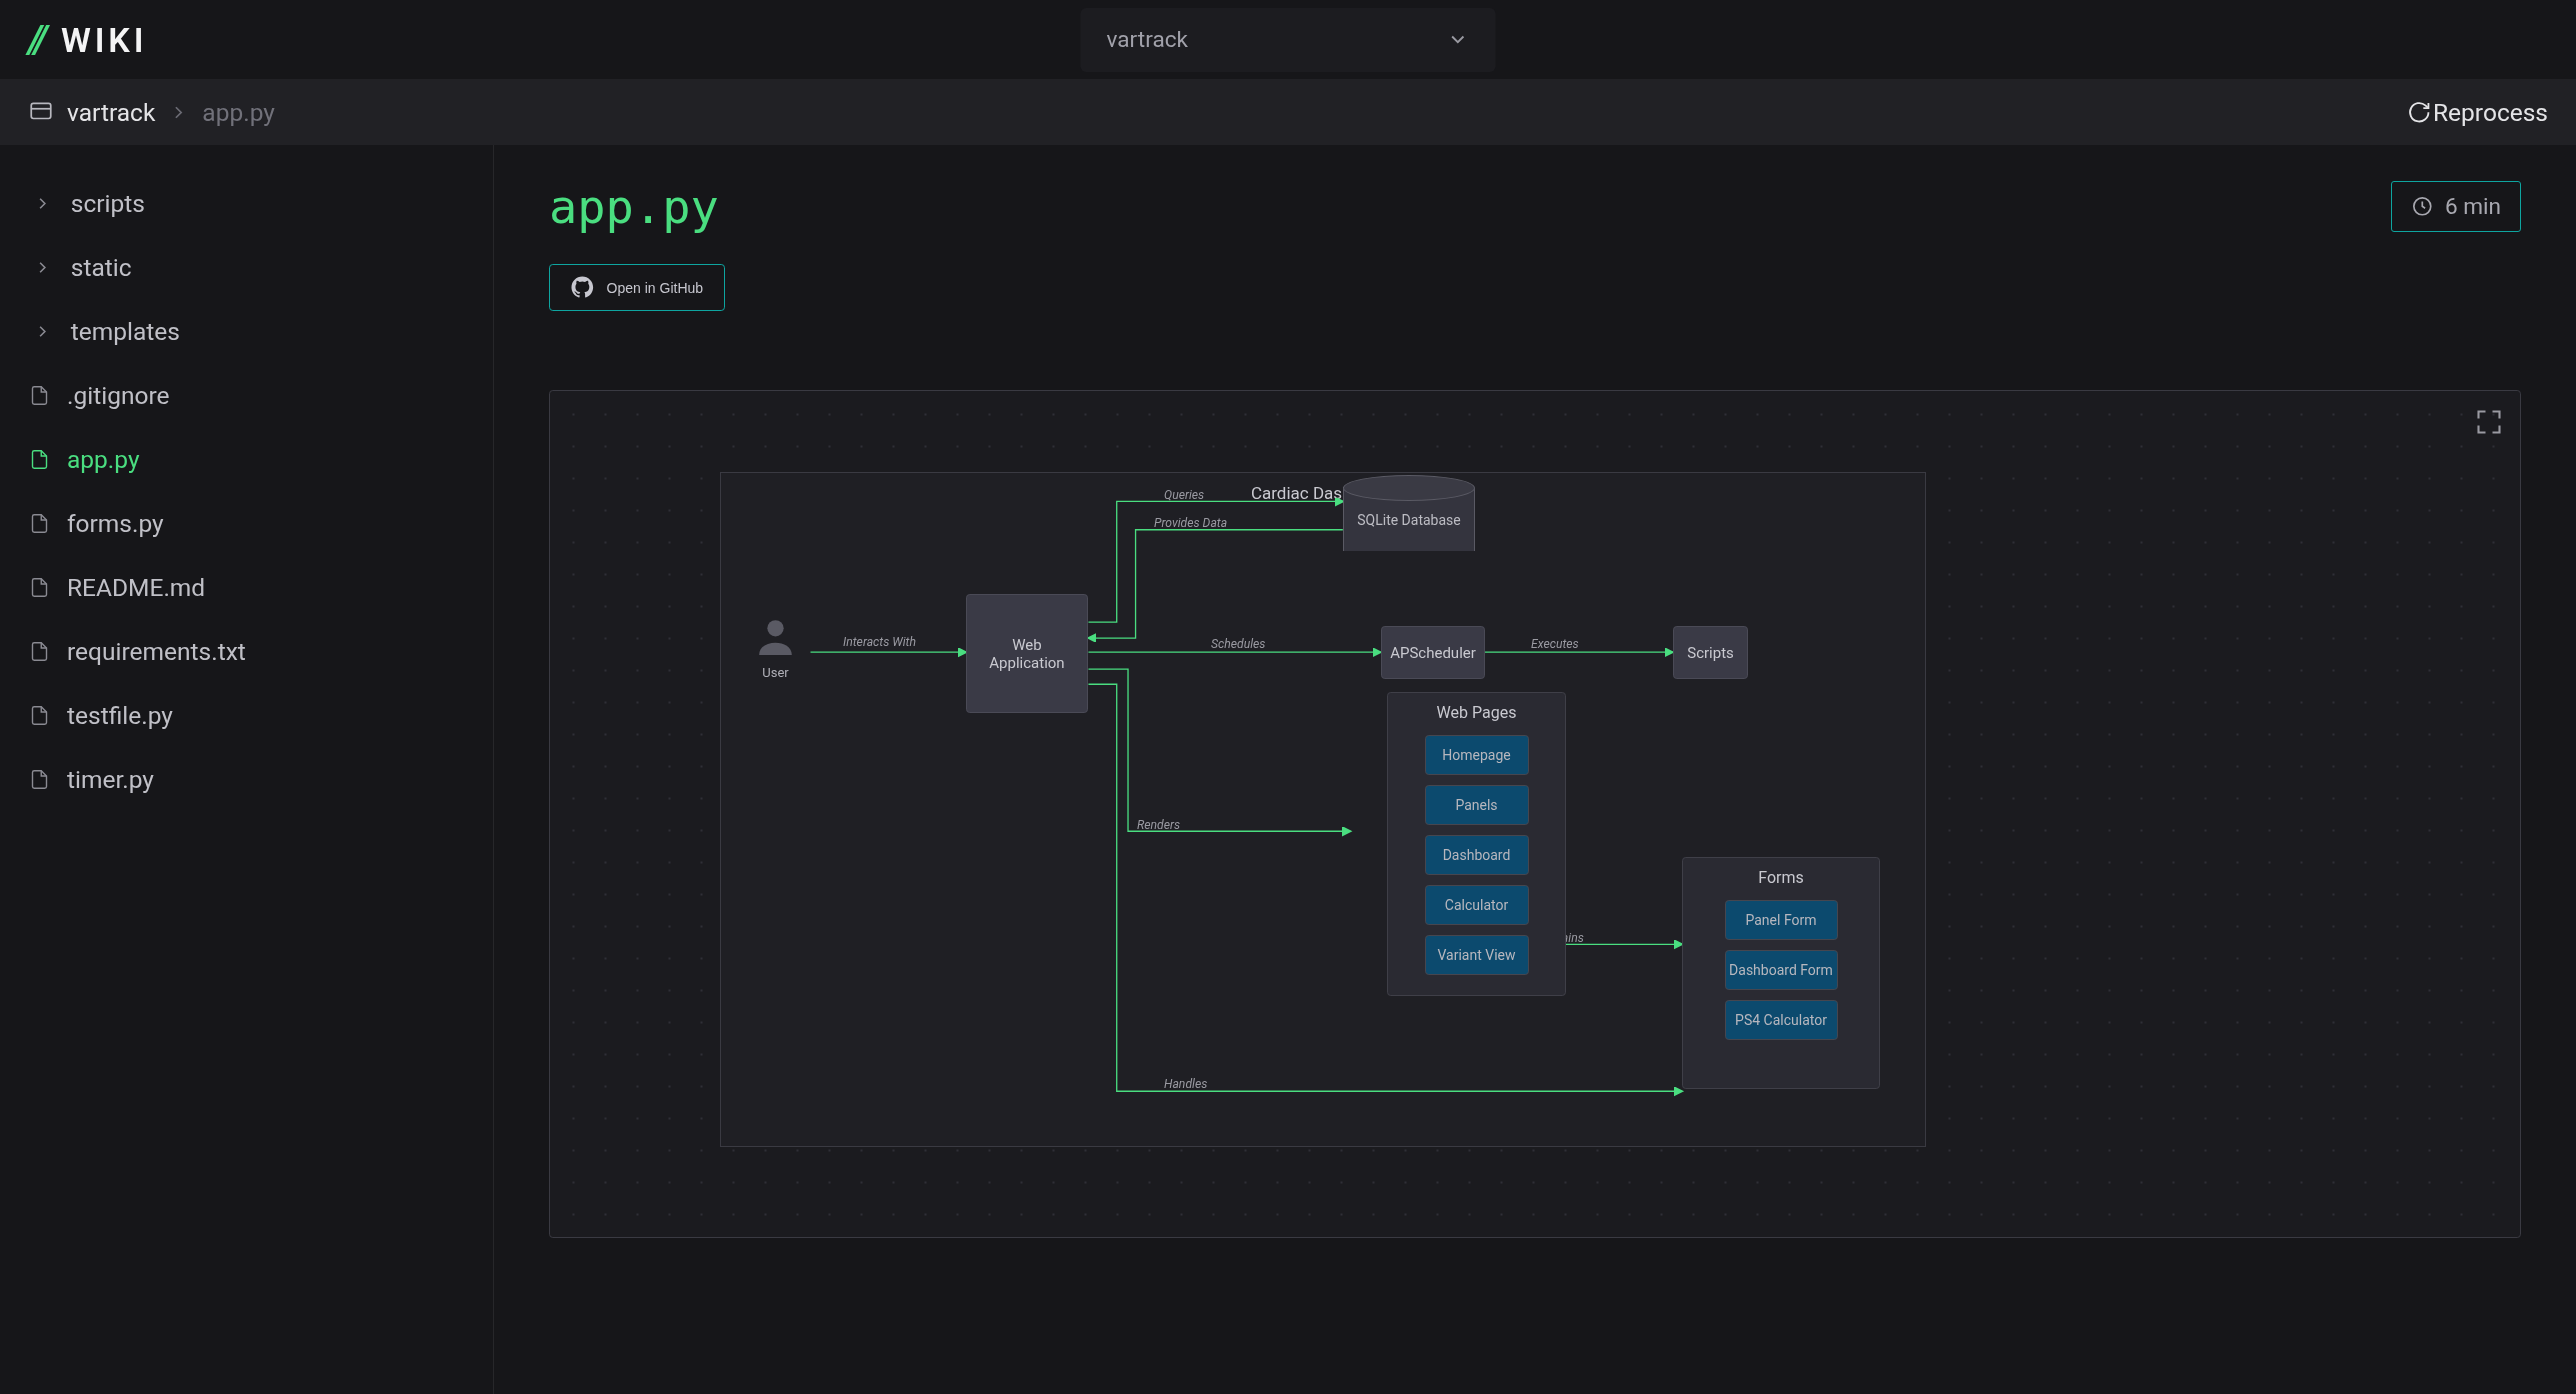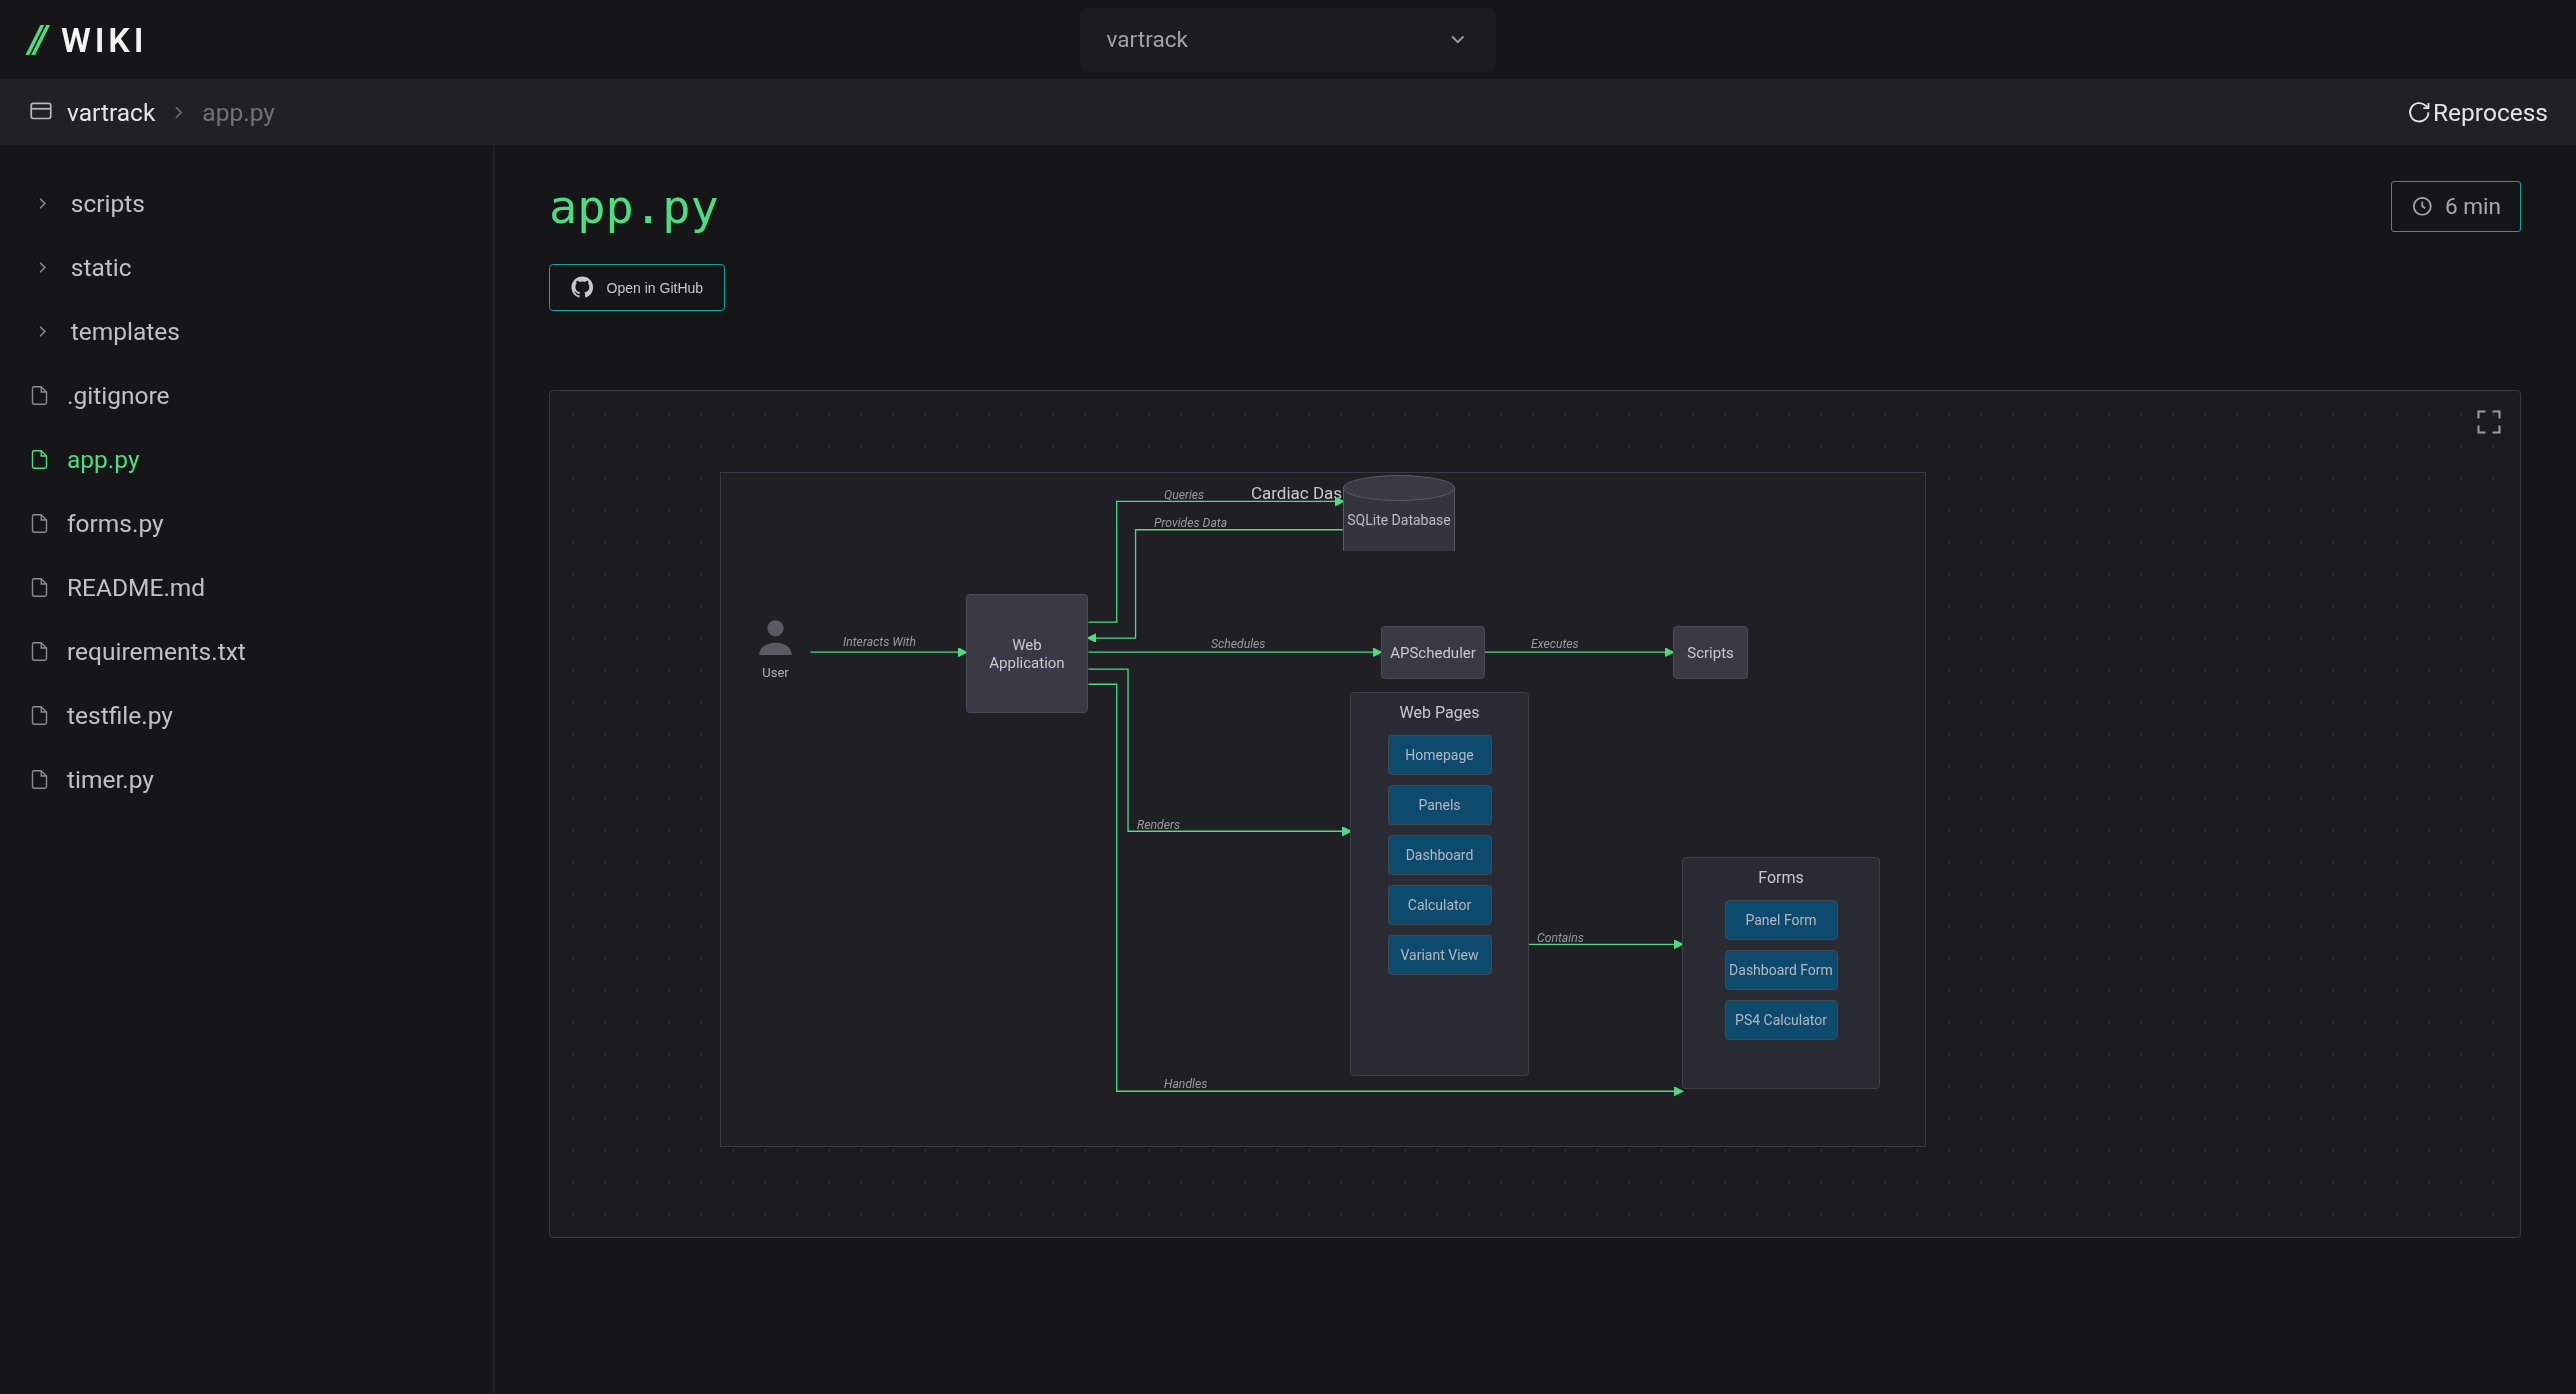--- a/index.html
+++ b/index.html
@@ -213,21 +213,21 @@
   color: #9a9aa2;
   font-style: italic;
   white-space: nowrap;
 }
 .user-figure {
   position: absolute;
   color: #8e8e97;
 }
 .cylinder {
   position: absolute;
-  width: 112px;
+  width: 132px;
   height: 89px;
   padding-left: 44px;
 }
 .cylinder .cyl-body {
   position: absolute;
   left: 0; right: 0;
   top: 13px; bottom: 13px;
   border-left: 1.4px solid #5a5a64;
   border-right: 1.4px solid #5a5a64;
   background: #34343e;
@@ -460,21 +460,21 @@
           <div class="cyl-body">
               <span>SQLite Database</span>
             </div>
           <div class="cyl-top"></div>
         </div>
 
         <div class="node" style="left:660px;top:153px;width:104px;height:53px">APScheduler</div>
 
         <div class="node" style="left:952px;top:153px;width:75px;height:53px">Scripts</div>
 
-        <div class="node-group" style="left:629px;top:219px;width:179px;height:384px">
+        <div class="node-group" style="left:666px;top:219px;width:179px;height:304px">
           <div class="group-title">Web Pages</div>
           <div class="small-node">Homepage</div>
           <div class="small-node">Panels</div>
           <div class="small-node">Dashboard</div>
           <div class="small-node">Calculator</div>
           <div class="small-node">Variant View</div>
         </div>
 
         <div class="node-group" style="left:961px;top:384px;width:198px;height:232px">
           <div class="group-title">Forms</div>

